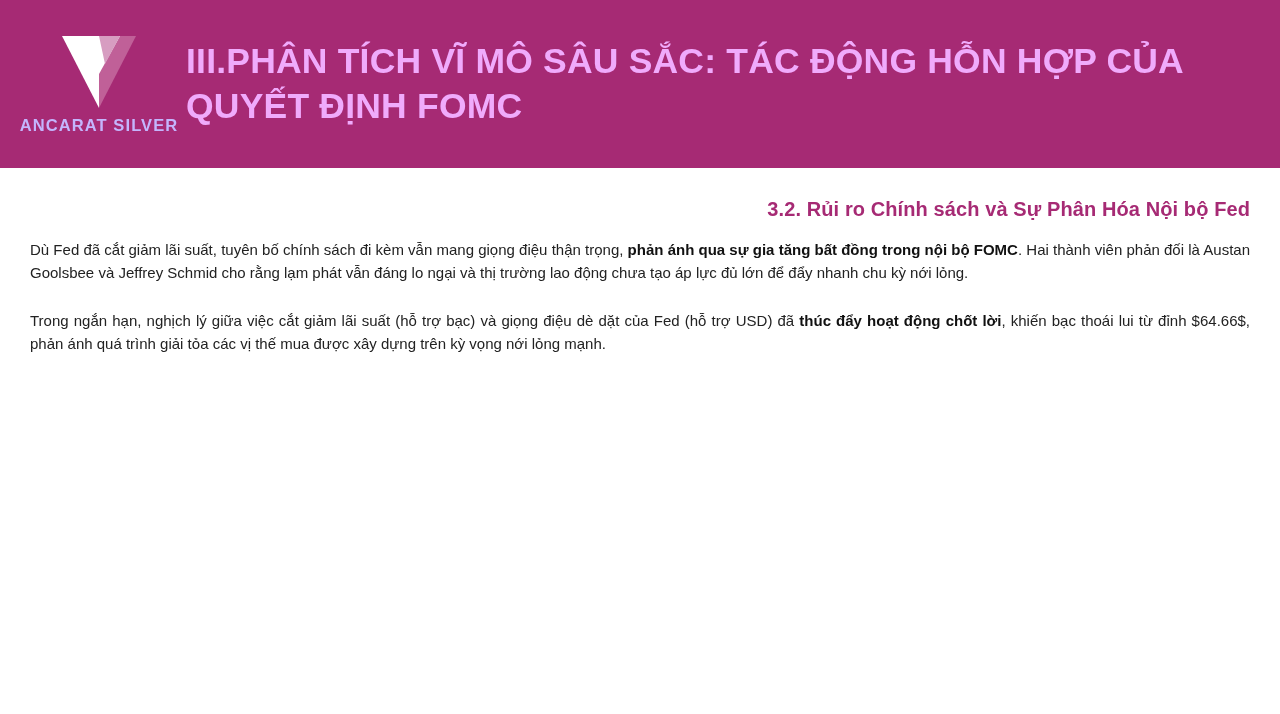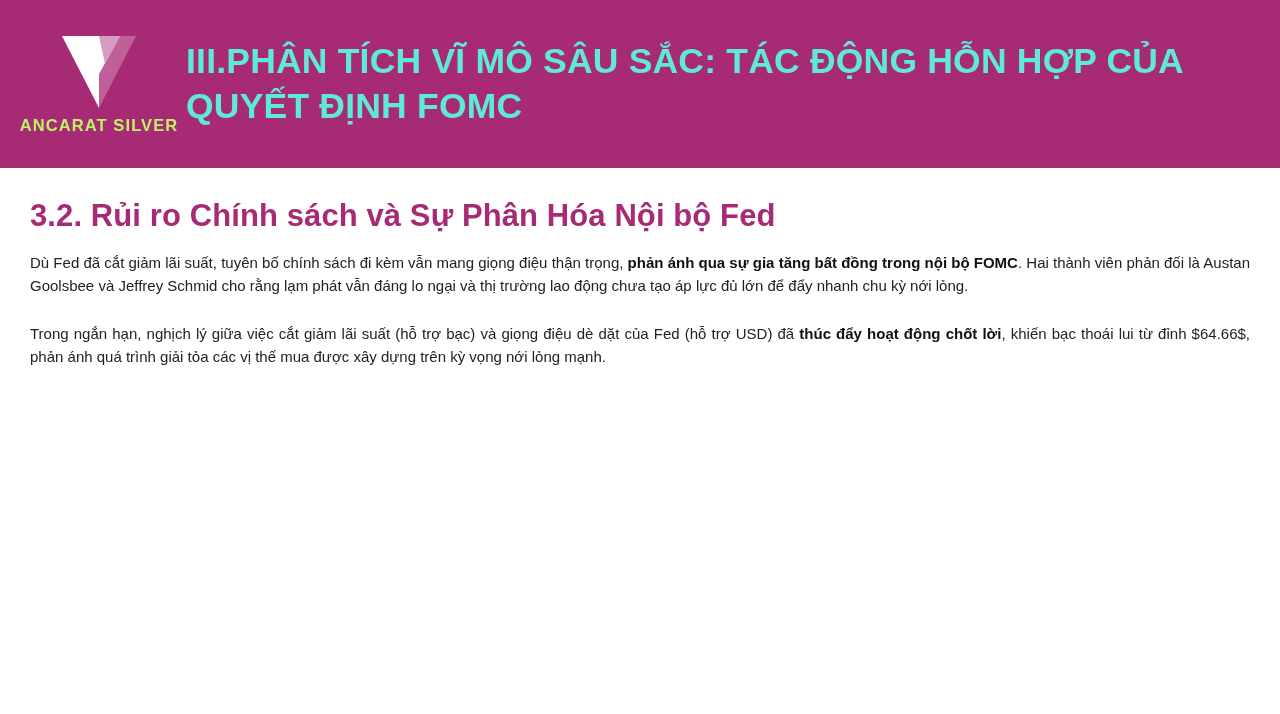--- a/index.html
+++ b/index.html
@@ -44,48 +44,49 @@
   }
 
   .brand-mark {
     width: 78px;
     height: 76px;
     display: block;
   }
 
   .brand-name {
     margin-top: 6px;
-    color: #bef264;
+    color: #c4b5fd;
     font-size: 16.5px;
     font-weight: 700;
     letter-spacing: 1.1px;
     white-space: nowrap;
   }
 
   .header-title {
-    color: #5eead4;
+    color: #f0abfc;
     font-size: 35.5px;
     font-weight: 800;
     line-height: 1.28;
     letter-spacing: 0.2px;
     text-transform: uppercase;
     max-width: 1060px;
   }
 
   
   .content {
     padding: 30px 30px 0 30px;
   }
 
   .section-title {
     color: #a62a74;
-    font-size: 31px;
+    font-size: 20px;
     font-weight: 700;
     letter-spacing: 0.1px;
     margin-bottom: 18px;
+    text-align: right;
   }
 
   .para {
     font-size: 15px;
     line-height: 1.5;
     color: #222222;
     text-align: justify;
     text-justify: inter-word;
     margin-bottom: 26px;
     max-width: 1222px;

